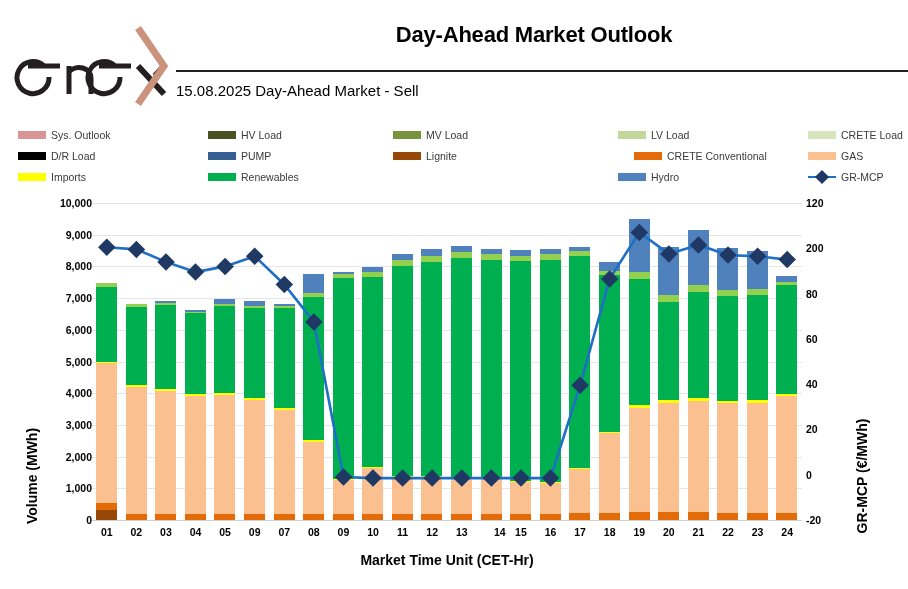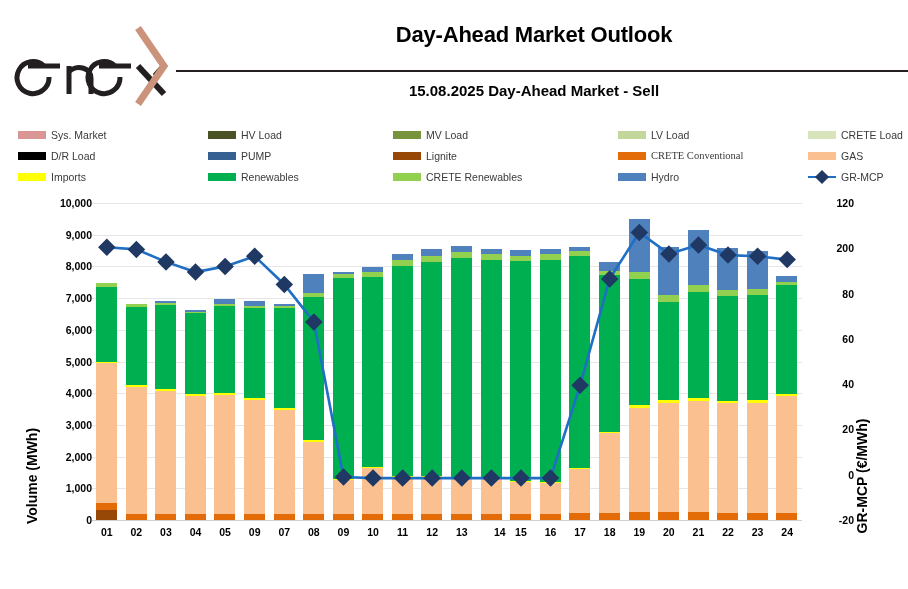--- a/index.html
+++ b/index.html
@@ -12,21 +12,21 @@
   #header{position:absolute;left:0;top:0;width:908px;height:118px;}
   #logo{position:absolute;left:14px;top:20px;width:160px;height:92px;}
   #title{
     position:absolute;left:176px;top:22px;width:716px;
     text-align:center;font-size:22px;font-weight:bold;color:#000;
     letter-spacing:-0.2px;
   }
   #title-rule{position:absolute;left:176px;top:70px;width:732px;height:2px;background:#231f20;}
   #subtitle{
     position:absolute;left:176px;top:82px;width:716px;
-    text-align:center;font-size:15px;font-weight:bold;color:#000;
+    font-size:15px;font-weight:normal;color:#000;
   }
   
   #legend{position:absolute;left:18px;top:126px;width:880px;height:56px;}
   .lg-item{position:absolute;display:flex;align-items:center;height:17px;}
   .lg-sw{width:28px;height:8px;flex:0 0 28px;}
   .lg-lbl{margin-left:5px;font-size:10.5px;color:#3a3a3a;white-space:nowrap;}
   .lg-line{position:relative;width:28px;height:10px;flex:0 0 28px;}
   .lg-line i{position:absolute;left:0;top:4px;width:28px;height:2.6px;background:#1f6fc4;}
   .lg-line b{position:absolute;left:9px;top:0px;width:10px;height:10px;background:#1f3864;transform:rotate(45deg);}
   
@@ -36,21 +36,21 @@
     font-size:14px;font-weight:bold;color:#000;transform:rotate(-90deg);
     transform-origin:center center;
   }
   #axis-y-right-label{
     position:absolute;left:712px;top:278px;width:300px;text-align:center;
     font-size:14px;font-weight:bold;color:#000;transform:rotate(-90deg);
     transform-origin:center center;
   }
   .ytick-l{position:absolute;right:816px;width:70px;text-align:right;
     font-size:10.5px;font-weight:bold;color:#000;transform:translateY(-50%);}
-  .ytick-r{position:absolute;left:806px;width:48px;text-align:right;
+  .ytick-r{position:absolute;left:806px;width:48px;text-align:left;
     font-size:10.5px;font-weight:bold;color:#000;transform:translateY(-50%);}
   .gridline{position:absolute;left:92px;width:710px;height:1px;background:#e6e6e6;}
   .gridline.base{background:#d0d0d0;}
   #bars{position:absolute;left:92px;top:0px;width:710px;height:330px;}
   .bar-slot{position:absolute;bottom:0;width:29.58px;height:330px;}
   .seg{position:absolute;left:4px;width:21px;}
   .xtick{position:absolute;top:336px;width:29.58px;text-align:center;
     font-size:10.5px;font-weight:bold;color:#000;}
   #xlabel{position:absolute;left:92px;top:362px;width:710px;text-align:center;
     font-size:14px;font-weight:bold;color:#000;}
@@ -80,21 +80,21 @@
   </div>
 
   <div id="title">Day-Ahead Market Outlook</div>
   <div id="title-rule"></div>
   <div id="subtitle">15.08.2025  Day-Ahead Market - Sell</div>
 </div>
 
 <div id="legend">
     <div class="lg-item" style="left: 0px; top: 0px;">
       <span class="lg-sw" style="background:#d99694"></span>
-      <span class="lg-lbl">Sys. Market</span>
+      <span class="lg-lbl">Sys. Outlook</span>
     </div>
     <div class="lg-item" style="left: 190px; top: 0px;">
       <span class="lg-sw" style="background:#4a5323"></span>
       <span class="lg-lbl">HV Load</span>
     </div>
     <div class="lg-item" style="left: 375px; top: 0px;">
       <span class="lg-sw" style="background:#77933c"></span>
       <span class="lg-lbl">MV Load</span>
     </div>
     <div class="lg-item" style="left: 600px; top: 0px;">
@@ -110,39 +110,35 @@
       <span class="lg-lbl">D/R Load</span>
     </div>
     <div class="lg-item" style="left: 190px; top: 21px;">
       <span class="lg-sw" style="background:#376092"></span>
       <span class="lg-lbl">PUMP</span>
     </div>
     <div class="lg-item" style="left: 375px; top: 21px;">
       <span class="lg-sw" style="background:#974806"></span>
       <span class="lg-lbl">Lignite</span>
     </div>
-    <div class="lg-item" style="left: 600px; top: 21px; font-family: Liberation Serif, serif;">
+    <div class="lg-item" style="left: 616px; top: 21px;">
       <span class="lg-sw" style="background:#e36c09"></span>
       <span class="lg-lbl">CRETE Conventional</span>
     </div>
     <div class="lg-item" style="left: 790px; top: 21px;">
       <span class="lg-sw" style="background:#fac090"></span>
       <span class="lg-lbl">GAS</span>
     </div>
     <div class="lg-item" style="left: 0px; top: 42px;">
       <span class="lg-sw" style="background:#ffff00"></span>
       <span class="lg-lbl">Imports</span>
     </div>
     <div class="lg-item" style="left: 190px; top: 42px;">
       <span class="lg-sw" style="background:#00b050"></span>
       <span class="lg-lbl">Renewables</span>
-    </div>
-    <div class="lg-item" style="left: 375px; top: 42px;">
-      <span class="lg-sw" style="background:#92d050"></span>
-      <span class="lg-lbl">CRETE Renewables</span>
     </div>
     <div class="lg-item" style="left: 600px; top: 42px;">
       <span class="lg-sw" style="background:#4f81bd"></span>
       <span class="lg-lbl">Hydro</span>
     </div>
     <div class="lg-item" style="left: 790px; top: 42px;">
       <span class="lg-line">
         <i style="background:#1f6fc4"></i>
         <b></b>
       </span>
@@ -428,13 +424,14 @@
       <div class="xtick" style="left: 535.75px;">16</div>
       <div class="xtick" style="left: 565.333px;">17</div>
       <div class="xtick" style="left: 594.917px;">18</div>
       <div class="xtick" style="left: 624.5px;">19</div>
       <div class="xtick" style="left: 654.083px;">20</div>
       <div class="xtick" style="left: 683.667px;">21</div>
       <div class="xtick" style="left: 713.25px;">22</div>
       <div class="xtick" style="left: 742.833px;">23</div>
       <div class="xtick" style="left: 772.417px;">24</div>
     </div>
+  <div id="xlabel">Market Time Unit (CET-Hr)</div>
 </div>
 
 </body></html>

